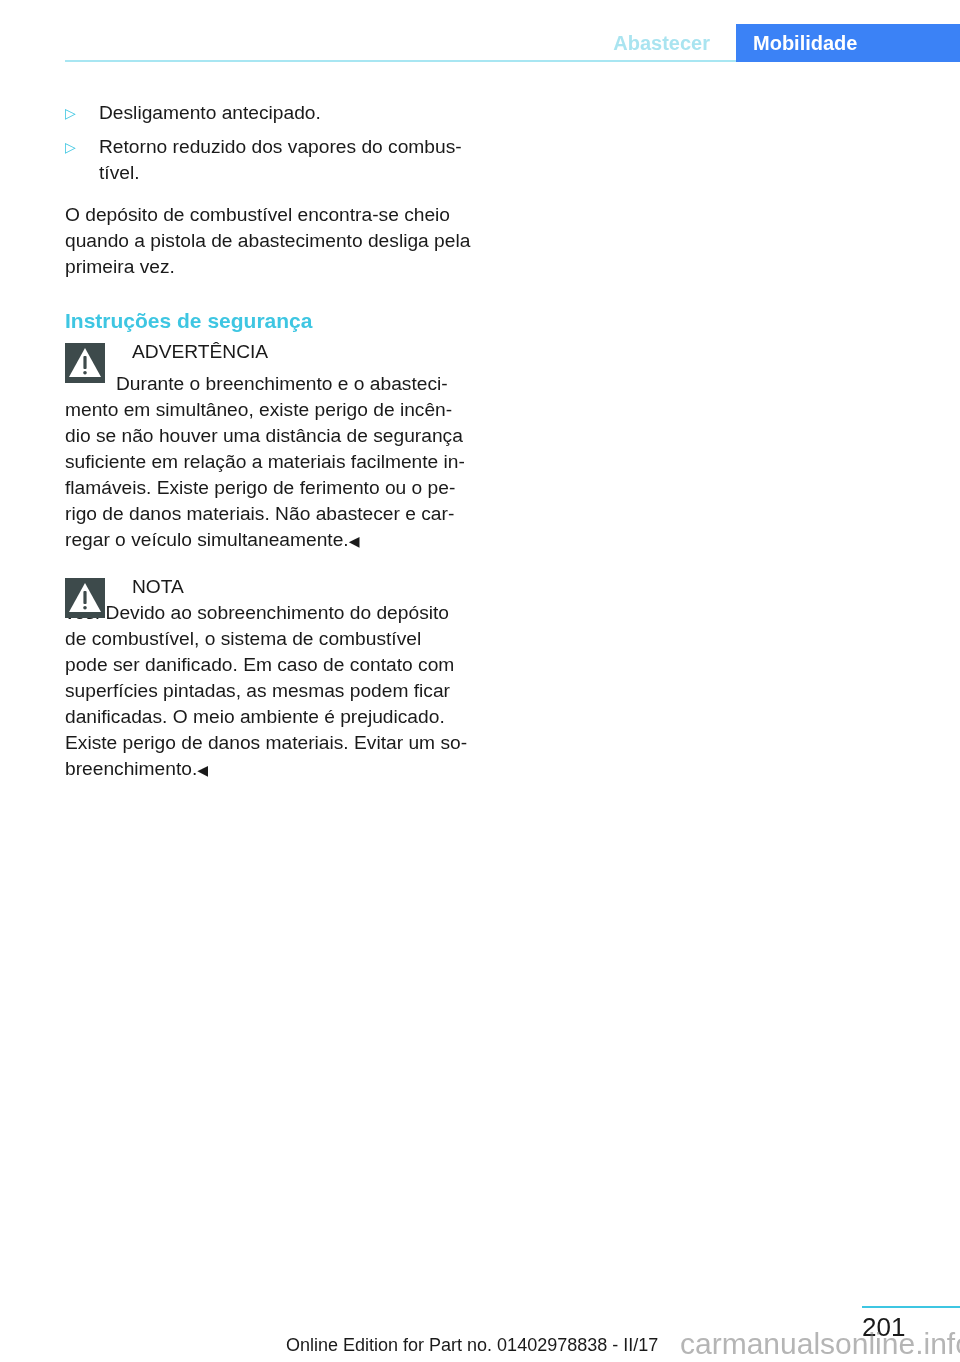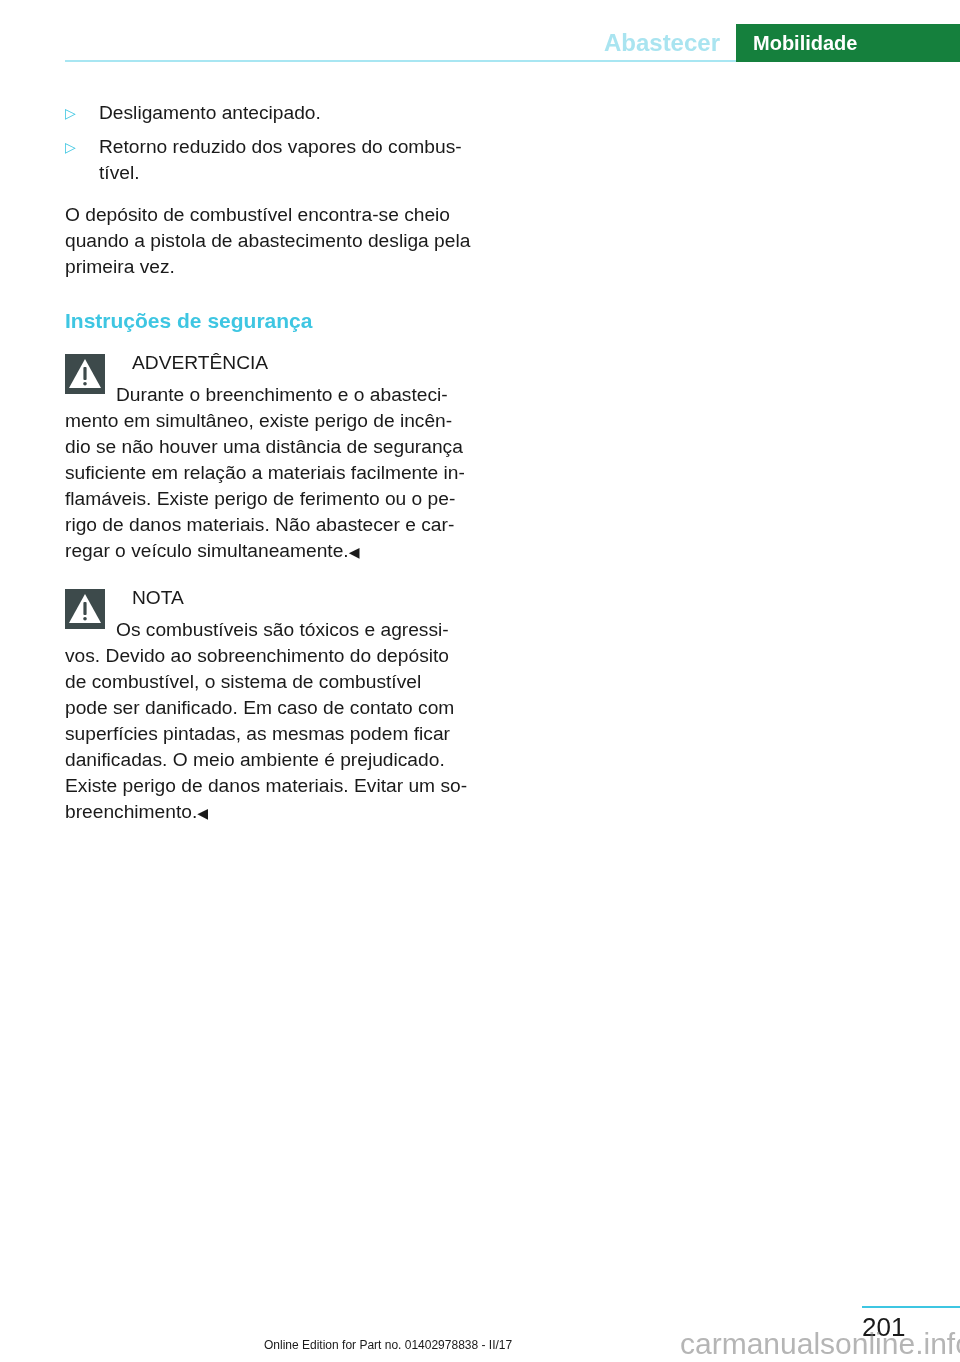--- a/index.html
+++ b/index.html
@@ -24,33 +24,33 @@
       background: #a8e6f2;
     }
     .tab-inactive {
       position: absolute;
       left: 600px;
       top: 24px;
       width: 136px;
       height: 38px;
       text-align: right;
       font-weight: bold;
-      font-size: 24px;
+      font-size: 20px;
       line-height: 38px;
       color: #a9e4f0;
-      padding-right: 16px;
+      padding-right: 26px;
       box-sizing: border-box;
     }
     .tab-active {
       position: absolute;
       left: 736px;
       top: 24px;
       width: 224px;
       height: 38px;
-      background: #15803d;
+      background: #3b82f6;
       color: #ffffff;
       font-weight: bold;
       font-size: 20px;
       line-height: 38px;
       padding-left: 17px;
       box-sizing: border-box;
     }
 
     .content {
       position: absolute;
@@ -72,21 +72,21 @@
       font-size: 14px;
       line-height: 26px;
     }
     .bullet-text {
       flex: 1;
     }
     .para {
       margin: 16px 0 8px 0;
     }
     .section-heading {
-      margin: 28px 0 16px 0;
+      margin: 28px 0 5px 0;
       font-size: 21px;
       font-weight: bold;
       color: #3ec6e2;
       line-height: 26px;
     }
     .warning {
       position: relative;
       margin-bottom: 20px;
     }
     .warn-icon {
@@ -122,23 +122,23 @@
     .page-number {
       position: absolute;
       left: 862px;
       top: 1315px;
       font-size: 26px;
       line-height: 24px;
       color: #1a1a1a;
     }
     .edition {
       position: absolute;
-      left: 264px;
+      left: 286px;
       top: 1333px;
-      font-size: 12px;
+      font-size: 18px;
       line-height: 24px;
       color: #1a1a1a;
       white-space: nowrap;
     }
     .watermark {
       position: absolute;
       left: 680px;
       top: 1326px;
       font-size: 30px;
       line-height: 36px;
@@ -186,21 +186,20 @@
 
   <div class="warning">
     <div class="warn-icon">
       <svg viewBox="0 0 40 40">
         <polygon points="20,5 36,34 4,34" fill="#ffffff"></polygon>
         <rect x="18.4" y="13" width="3.2" height="13" rx="1" fill="#3d4a4b"></rect>
         <circle cx="20" cy="29.8" r="1.8" fill="#3d4a4b"></circle>
       </svg>
     </div>
     <span class="warn-title">NOTA</span>
-    <span class="warn-body-first">Os combustíveis são tóxicos e agressi-</span>
     <span>vos. Devido ao sobreenchimento do depósito<br>de combustível, o sistema de combustível<br>pode ser danificado. Em caso de contato com<br>superfícies pintadas, as mesmas podem ficar<br>danificadas. O meio ambiente é prejudicado.<br>Existe perigo de danos materiais. Evitar um so-<br>breenchimento.</span><span class="end-mark">◀</span>
   </div>
 
 </div>
 
 <div class="footer-line"></div>
 <div class="page-number">201</div>
 <div class="edition">Online Edition for Part no. 01402978838 - II/17</div>
 <div class="watermark">carmanualsonline.info</div>
 

